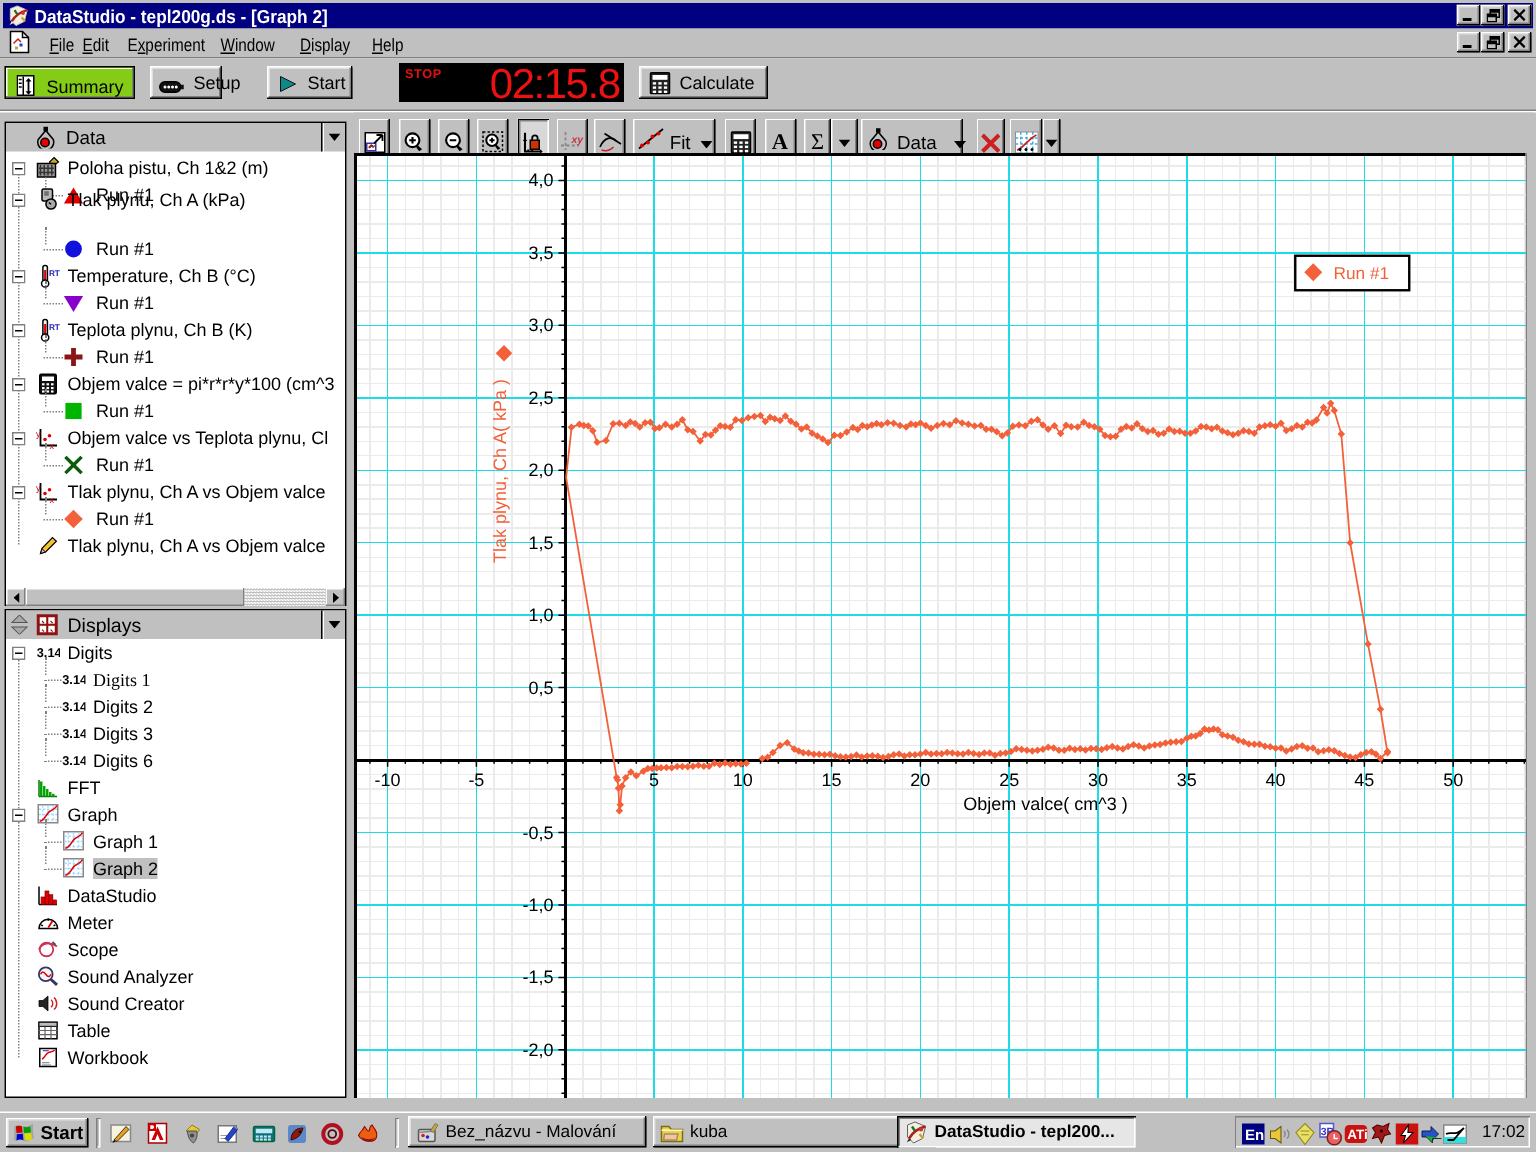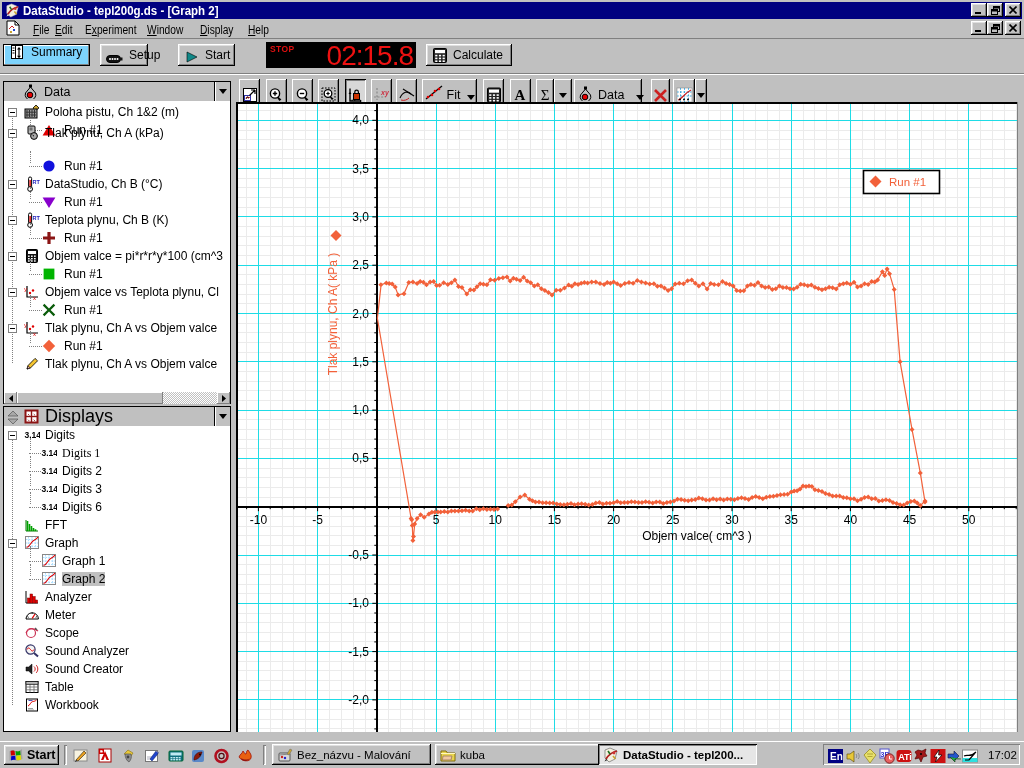--- a/index.html
+++ b/index.html
@@ -74,21 +74,21 @@
     </svg>
   </div>
 <div class="mdibtn" style="left:1005px;top:21px">
     <svg width="8" height="8">
       <path d="M0.5 0.5l7 7M7.5 0.5l-7 7" stroke="#000" stroke-width="1.6"></path>
     </svg>
   </div>
 <div class="abs" style="left:0px;top:37.5px;width:1024px;height:1px;background:#808080"></div>
 <div class="abs" style="left:0px;top:38.5px;width:1024px;height:1px;background:#fff"></div>
 <div class="abs" style="left:0;top:39px;width:1024px;height:34px;background:#c0c0c0"></div>
-<div class="abs" style="left:3px;top:44px;width:87px;height:22px;background:#7dd3fc;border:1px solid #000;box-shadow:inset -1px -1px 0 #808080,inset 1px 1px 0 #fff;display:flex;align-items:flex-start">
+<div class="abs" style="left:3px;top:44px;width:87px;height:22px;background:#84cc16;border:1px solid #000;box-shadow:inset -1px -1px 0 #808080,inset 1px 1px 0 #fff;display:flex;align-items:flex-end">
 <span style="margin-left:7px;width:14px;height:15px;display:inline-block">
 <svg width="14" height="15" viewBox="0 0 14 15">
         <rect x="0.5" y="0.5" width="11" height="13" fill="#fff" stroke="#000"></rect>
         <path d="M4.5 1v13" stroke="#000"></path>
         <path d="M1.5 3h2M1.5 5.5h2M1.5 8h2" stroke="#000"></path>
         <path d="M8 3.5v8" stroke="#000" stroke-width="1.2"></path>
         <path d="M8 2l2 2.4h-4zM8 13.2l2-2.4h-4z" fill="#000"></path>
       </svg></span>
 <span class="btnlabel" style="margin-left:6px">Summary</span>
   </div>
@@ -209,21 +209,21 @@
       </svg>
     </span>
     <span style="width:16px;height:16px;display:inline-flex;flex:none;margin-left:7px">
       <svg width="16" height="16" viewBox="0 0 16 16">
         <rect x="4.6" y="1" width="3" height="11" rx="1.4" fill="#fff" stroke="#000"></rect>
         <rect x="5.4" y="4" width="1.4" height="8" fill="#e00000"></rect>
         <circle cx="6.1" cy="13" r="2.4" fill="#fff" stroke="#000"></circle>
         <text x="8.6" y="8" font-family="Liberation Sans" font-size="5.5" font-weight="bold" fill="#2222bb">RTD</text>
       </svg>
     </span>
-    <span style="margin-left:5px">DataStudio, Ch B (°C)</span>
+    <span style="margin-left:5px">Temperature, Ch B (°C)</span>
   </div>
 <div class="row" style="left:0;top:193px">
     <span style="margin-left:29px;width:13px;border-top:1px dotted #808080"></span>
     <span style="width:14px;height:14px;display:inline-flex;flex:none">
       <svg width="14" height="14" viewBox="0 0 14 14">
         <path d="M0.6 2.4h12.8L7 13z" fill="#8800cc"></path>
       </svg>
     </span>
     <span style="margin-left:8px">Run #1</span>
   </div>
@@ -379,21 +379,21 @@
         <path d="M6 13L1 8h10z" fill="#a8a8a8" stroke="#555" stroke-width="0.7"></path>
       </svg></span>
 <span style="margin-left:5px;width:15px;height:15px;display:inline-block"><svg width="15" height="15">
         <rect x="0.5" y="0.5" width="14" height="14" fill="#8c1414"></rect>
         <rect x="2.5" y="2.5" width="4.3" height="4.3" fill="#fff"></rect>
         <rect x="8.2" y="2.5" width="4.3" height="4.3" fill="#fff"></rect>
         <rect x="2.5" y="8.2" width="4.3" height="4.3" fill="#fff"></rect>
         <rect x="8.2" y="8.2" width="4.3" height="4.3" fill="#fff"></rect>
         <path d="M4 5l1.4 1.4M9.7 5l1.4 1.4M4 10.7l1.4 1.4M9.7 10.7l1.4 1.4" stroke="#8c1414" stroke-width="0.8"></path>
       </svg></span>
-<span style="margin-left:6px;font-size:18px">Displays</span>
+<span style="margin-left:6px;font-size:13px">Displays</span>
   </div>
 <div class="abs" style="left:216px;top:407px;width:14px;height:19px;background:#c0c0c0;display:flex;align-items:center;justify-content:center">
 <svg width="8" height="5">
       <path d="M0 0h8L4 5z" fill="#000"></path>
     </svg>
   </div>
 <div class="abs" style="left:12px;top:435px;width:1px;height:270px;border-left:1px dotted #808080"></div>
 <div class="row" style="left:0;top:426px">
     <span style="margin-left:8px;width:9px;height:9px;flex:none;display:inline-flex">
       <svg width="9" height="9">
@@ -504,21 +504,21 @@
       <svg width="16" height="16" viewBox="0 0 16 16">
         <path d="M2 14V2M2 14h12" stroke="#000" fill="none"></path>
         <g fill="#e00000" stroke="#800000" stroke-width="0.5">
           <rect x="3.4" y="9" width="2.6" height="5"></rect>
           <rect x="6" y="5" width="2.6" height="9"></rect>
           <rect x="8.6" y="7.5" width="2.6" height="6.5"></rect>
           <rect x="11.2" y="11" width="2.4" height="3"></rect>
         </g>
       </svg>
     </span>
-    <span style="margin-left:5px;">Analyzer</span>
+    <span style="margin-left:5px;">DataStudio</span>
   </div>
 <div class="row" style="left:0;top:606px">
     <span style="margin-left:8px;width:9px;height:9px"></span>
     <span style="width:16px;height:16px;display:inline-flex;flex:none;margin-left:7px">
       <svg width="16" height="16" viewBox="0 0 16 16">
         <path d="M2 12a6.2 6.2 0 0 1 12.4 0z" fill="#fff" stroke="#000"></path>
         <path d="M8.2 11.4L11 7" stroke="#e00000" stroke-width="1.2"></path>
         <path d="M3.4 9.6l1.2 0.7M8.2 5.4v1.4M12.9 9.6l-1.2 0.7" stroke="#000"></path>
       </svg>
     </span>

